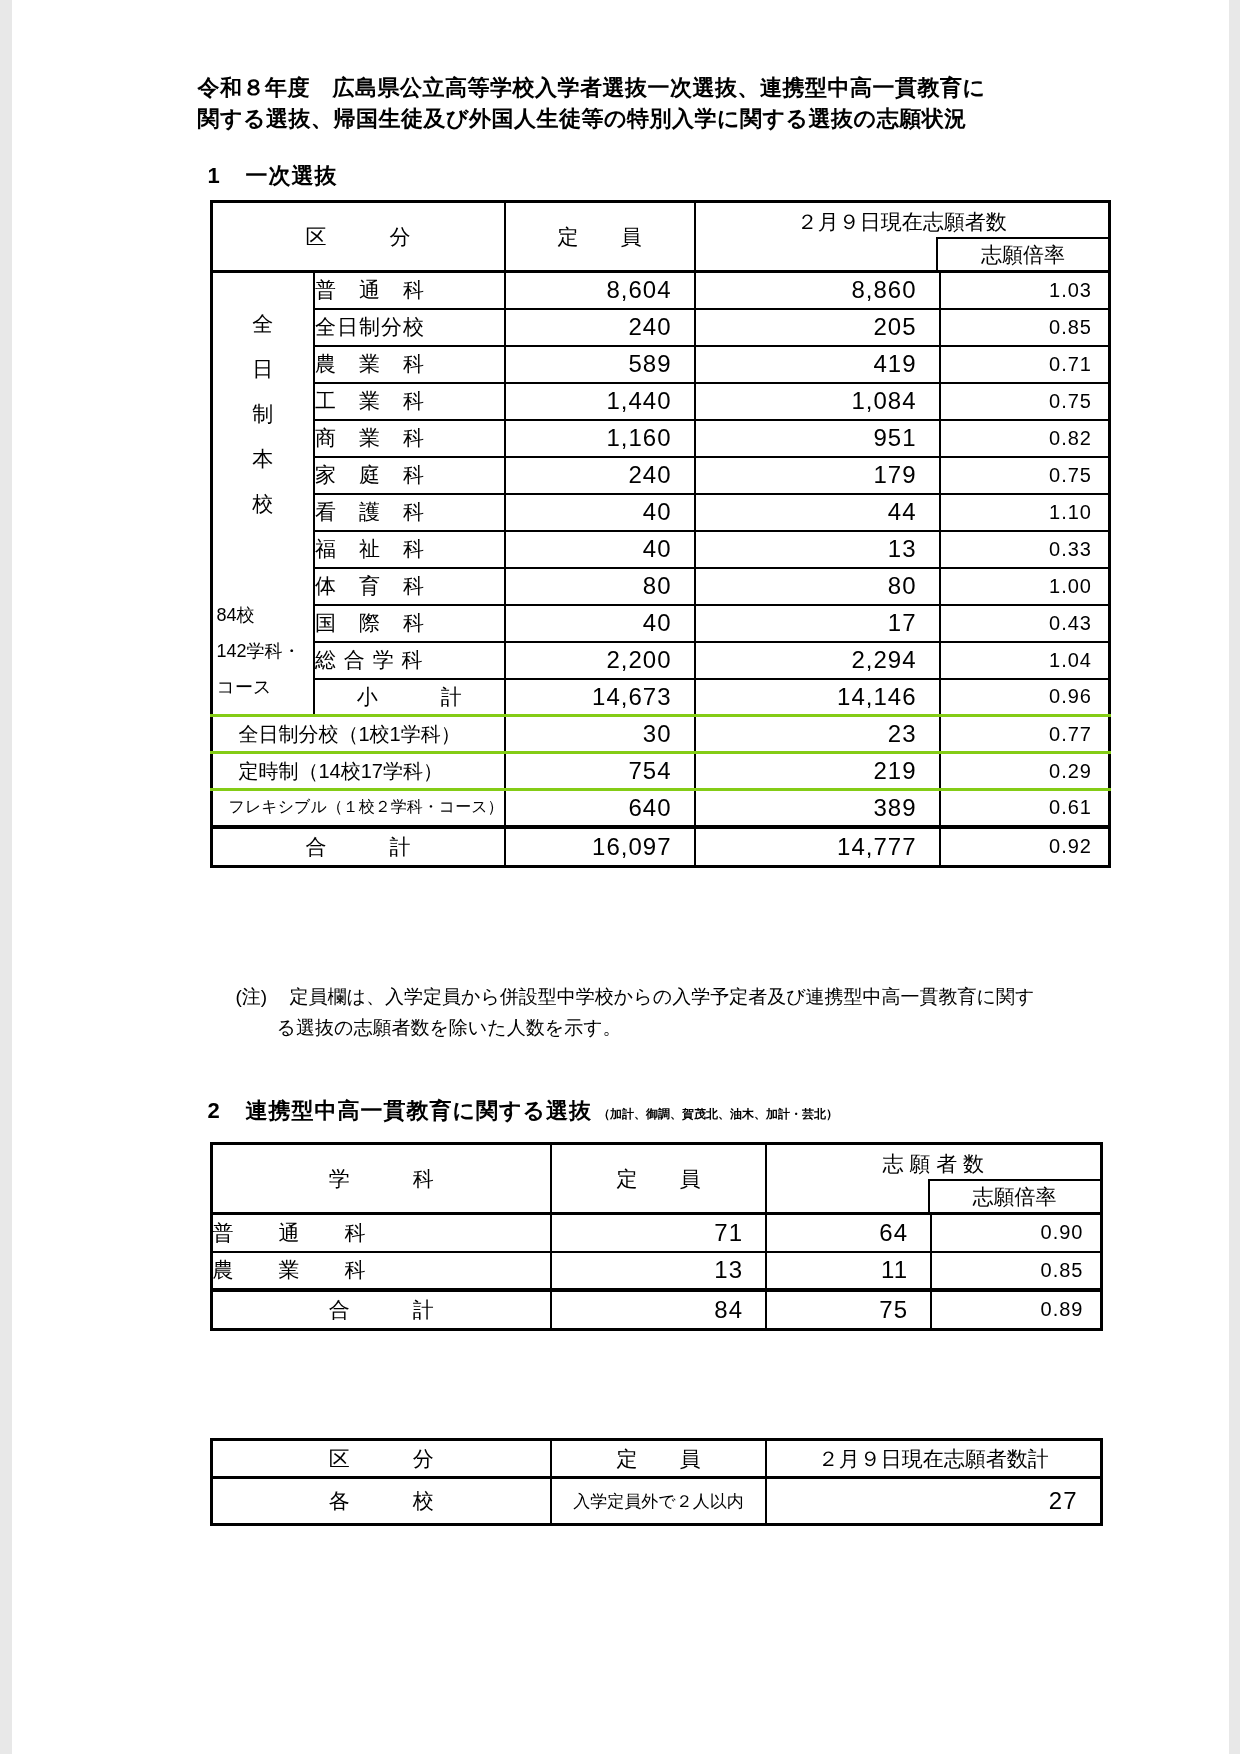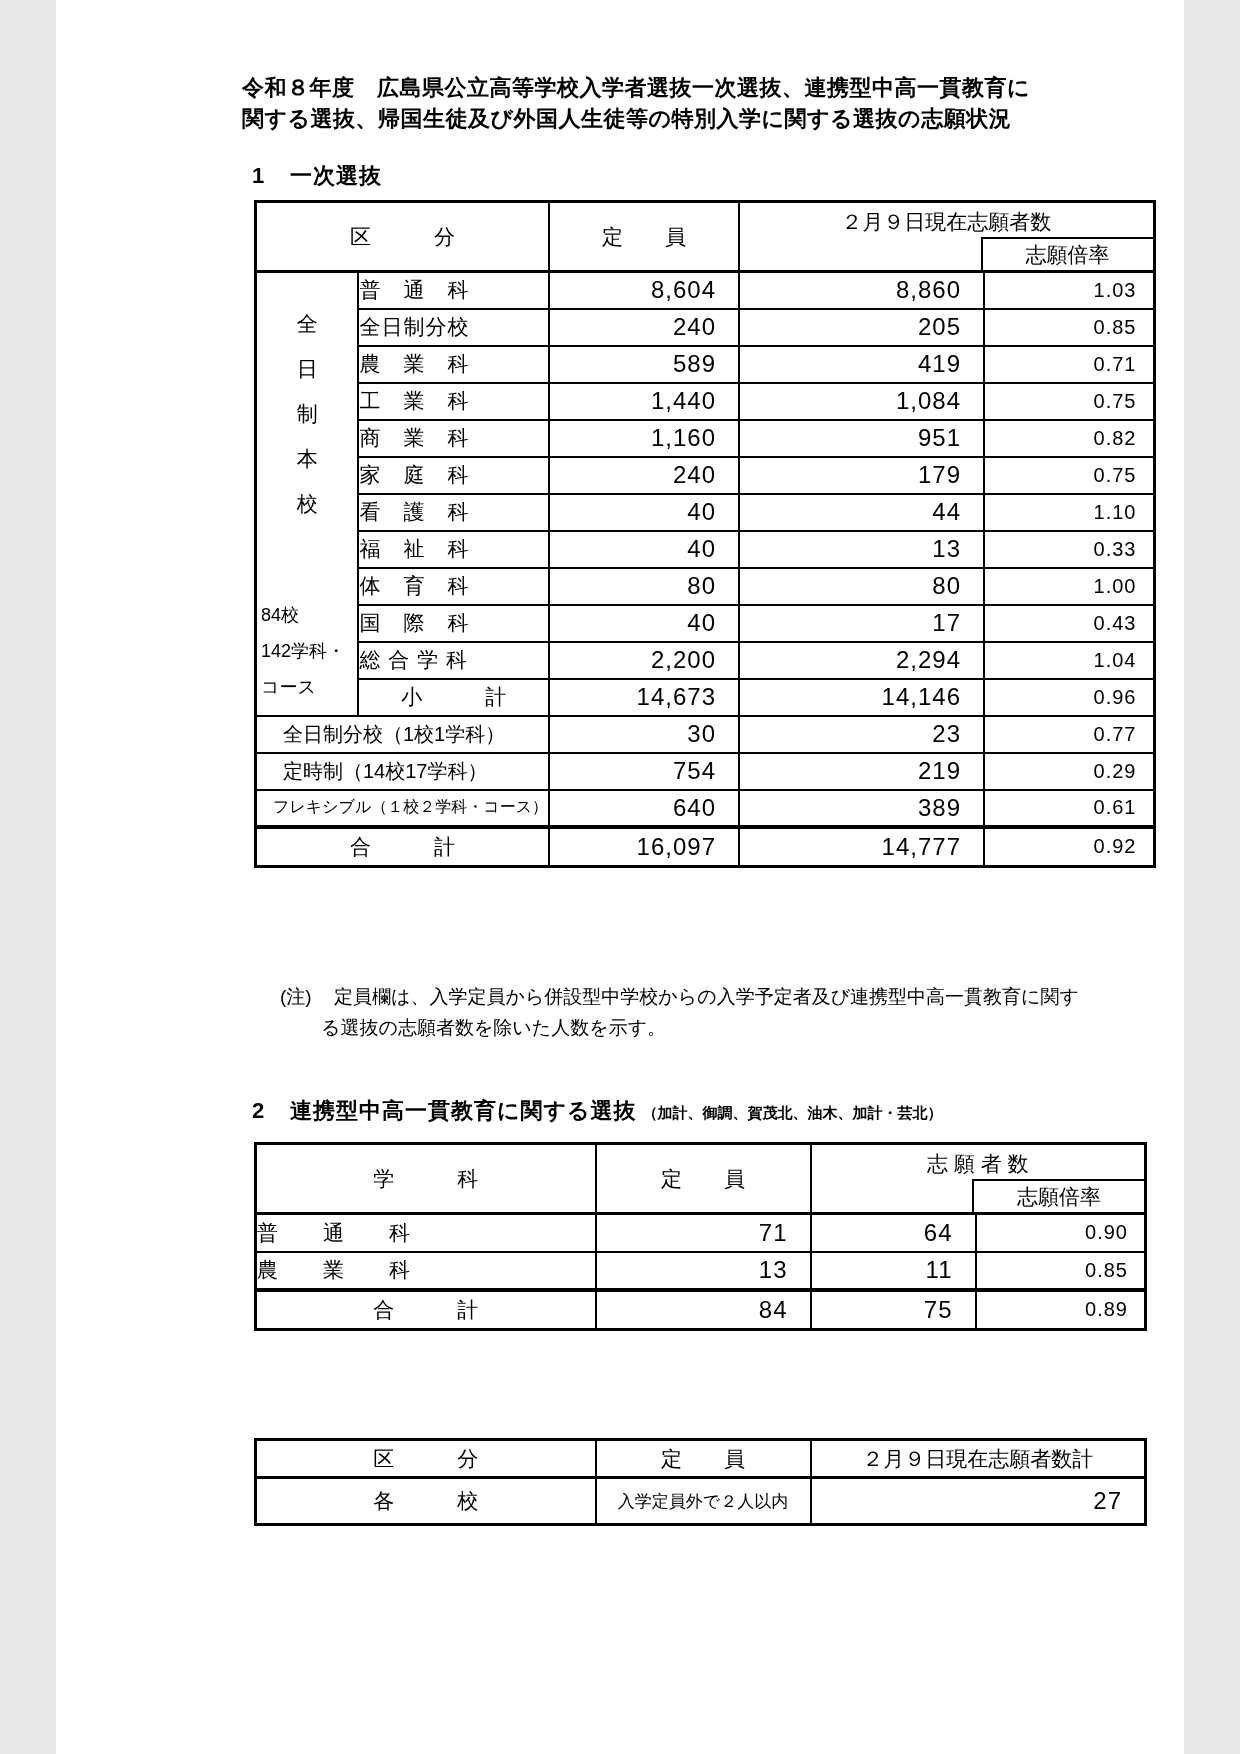--- a/index.html
+++ b/index.html
@@ -1,29 +1,29 @@
 <!DOCTYPE html>
 <html><head>
 <meta charset="utf-8">
 <style>
   * { margin:0; padding:0; box-sizing:border-box; }
   html,body { background:#e8e8e8; }
   .page {
-    position:relative; width:1128px; height:1754px; margin:0 auto;
+    position:relative; width:1217px; height:1754px; margin:0 auto;
     background:#ffffff; color:#000;
     font-family:"Liberation Sans","DejaVu Sans",sans-serif;
   }
   .abs { position:absolute; }
 
   .doc-title { top:72px; left:186px; font-size:22px; font-weight:bold; line-height:31px; letter-spacing:.5px; }
 
   .sec-heading { font-size:22px; font-weight:bold; letter-spacing:1px; }
   .sec-heading .no { display:inline-block; min-width:14px; }
   .sec-heading .txt { margin-left:24px; }
-  .sec-heading .sub { font-size:15px; font-weight:bold; margin-left:6px; letter-spacing:0; }
+  .sec-heading .sub { font-size:12px; font-weight:bold; margin-left:6px; letter-spacing:0; }
   .sec1-h { top:161px; left:196px; }
   .sec2-h { top:1096px; left:196px; }
   .sec3-h { top:1396px; left:196px; }
 
   table { border-collapse:collapse; table-layout:fixed; background:#fff; }
   table, td, th { border:2px solid #000; }
   table { border-width:3px; }
   th { font-weight:normal; }
   td, th { font-size:21px; overflow:hidden; white-space:nowrap; }
 
@@ -36,21 +36,21 @@
   th.apph { position:relative; padding:0; }
   .apph-title { position:absolute; top:0; left:0; right:0; height:37px; line-height:37px; text-align:center; }
   .apph-sub {
     position:absolute; right:0; bottom:0; width:172px; height:33px; line-height:31px;
     border-left:2px solid #000; border-top:2px solid #000; text-align:center;
   }
   .t2 .apph-sub { width:172px; }
 
   tr.r { height:37px; }
   tr.r2 { height:38px; }
-  tr.sep td { border-top:1px solid #84cc16; }
+  tr.sep td { border-top:3px solid #84cc16; }
   tr.total { height:40px; }
   tr.total td { border-top:4px solid #000; }
   tr.t3row { height:47px; }
   tr.t3hdr { height:38px; }
   tr.t3hdr th { border-bottom:3px solid #000; }
 
   td.subj { text-align:left; letter-spacing:1px; }
   td.subj-c { text-align:center; }
   td.num { text-align:right; padding-right:22px; font-size:24px; letter-spacing:1px;margin-left:40px; }
   td.num-ratio { text-align:right; padding-right:16px; font-size:20px; letter-spacing:1px; }

